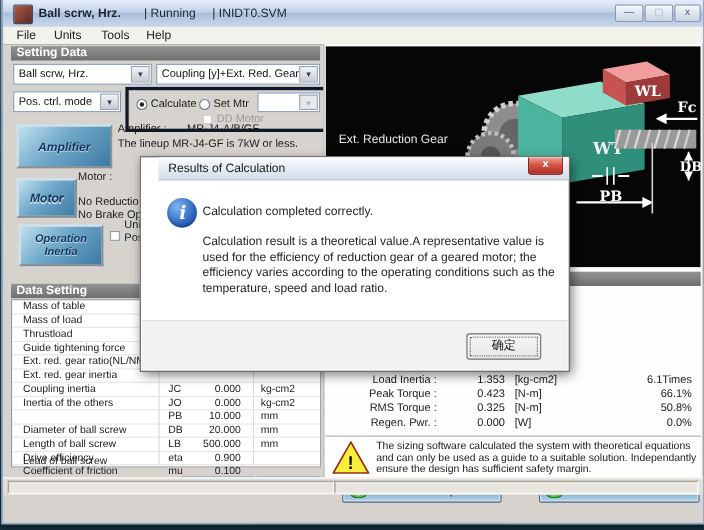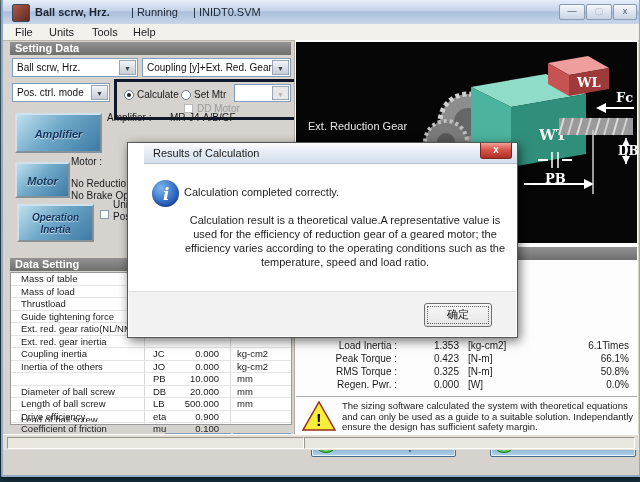--- a/index.html
+++ b/index.html
@@ -33,21 +33,21 @@
   .rl{position:absolute;right:238px;}
   .rv{position:absolute;right:176px;}
   .ru{position:absolute;left:172px;}
   .rr{position:absolute;right:6px;}
   
   .actbtn{border:1px solid #4a6a8a;border-radius:2px;background:linear-gradient(180deg,#cfe4f2 0%,#9dc3de 50%,#7fafd2 52%,#b5d2e6 100%);font-size:11px;color:#0a2030;text-align:center;line-height:17px;box-shadow:inset 0 0 0 1px #e8f2f8;}
   
   #dlg{left:127px;top:142px;width:391px;height:196px;background:#fff;border:1px solid #565656;box-shadow:2px 3px 10px rgba(0,0,0,.55);box-sizing:border-box;}
   #dlgtitle{left:16px;top:0;right:0;height:20px;background:linear-gradient(180deg,#fdfdfe 0%,#e8eef6 40%,#d3dfec 100%);border-bottom:1px solid #b5bdc8;}
   #dlgclose{right:5px;top:0;width:30px;height:15px;background:linear-gradient(180deg,#f0a098 0%,#d6564a 45%,#b02f24 100%);border:1px solid #7a251e;border-top:none;border-radius:0 0 3px 3px;color:#fff;font-size:10px;font-weight:bold;text-align:center;line-height:14px;}
-  .dtxt{font-size:11px;color:#1f1f1f;line-height:14px;text-align:center;}
+  .dtxt{font-size:11px;color:#1f1f1f;line-height:14px;}
   #dlgfoot{left:1px;right:1px;bottom:1px;height:44px;background:#f2f2f2;border-top:1px solid #dfdfdf;}
   #okbtn{right:24px;top:11px;width:66px;height:22px;background:linear-gradient(180deg,#f6f6f6,#e7e7e7);border:1px solid #707070;border-radius:3px;font-size:11px;text-align:center;line-height:21px;color:#111;outline:1px dotted #666;outline-offset:-4px;}
   .chk{width:9px;height:9px;border:1px solid #8a9ab0;background:#fff;box-sizing:border-box;}
   .radio{width:10px;height:10px;border:1px solid #6a7a90;border-radius:50%;background:#fff;box-sizing:border-box;}
   .radio .dot{position:absolute;left:2px;top:2px;width:4px;height:4px;border-radius:50%;background:#222;}
   .lbl{font-size:10px;color:#1a1a1a;white-space:nowrap;}
   .dim{color:#9a9a9a;}
 </style>
 </head>
 <body>
@@ -97,20 +97,21 @@
     <div class="abs combo" style="left:117px;top:2px;width:57px;height:18px;background:#fff;">
       <span class="arrowbox dis">▼</span>
     </div>
     <div class="abs chk" style="left:67px;top:22px;border-color:#b8b8b8;"></div>
     <span class="abs lbl dim" style="left:80px;top:21px;">DD Motor</span>
   </div>
 
   <div class="abs imgbtn" style="left:12px;top:113px;width:87px;height:40px;font-size:11px;line-height:38px;">Amplifier</div>
   <span class="abs lbl" style="left:104px;top:112px;">Amplifier :</span>
   <span class="abs lbl" style="left:167px;top:112px;">MR-J4-A/B/GF</span>
+  <span class="abs lbl" style="left:104px;top:126px;">The lineup MR-J4-GF is 7kW or less.</span>
 
   <div class="abs imgbtn" style="left:12px;top:162px;width:55px;height:36px;font-size:11px;line-height:34px;">Motor</div>
   <span class="abs lbl" style="left:68px;top:156px;">Motor :</span>
   <span class="abs lbl" style="left:68px;top:178px;">No Reductio</span>
   <span class="abs lbl" style="left:68px;top:190px;">No Brake Op</span>
 
   <div class="abs imgbtn" style="left:14px;top:204px;width:77px;height:38px;font-size:10px;line-height:12px;padding-top:6px;">Operation Inertia</div>
   <div class="abs chk" style="left:97px;top:210px;"></div>
   <span class="abs lbl" style="left:110px;top:199px;">Uniform A</span>
   <span class="abs lbl" style="left:110px;top:211px;">Pos Ctrl</span>

